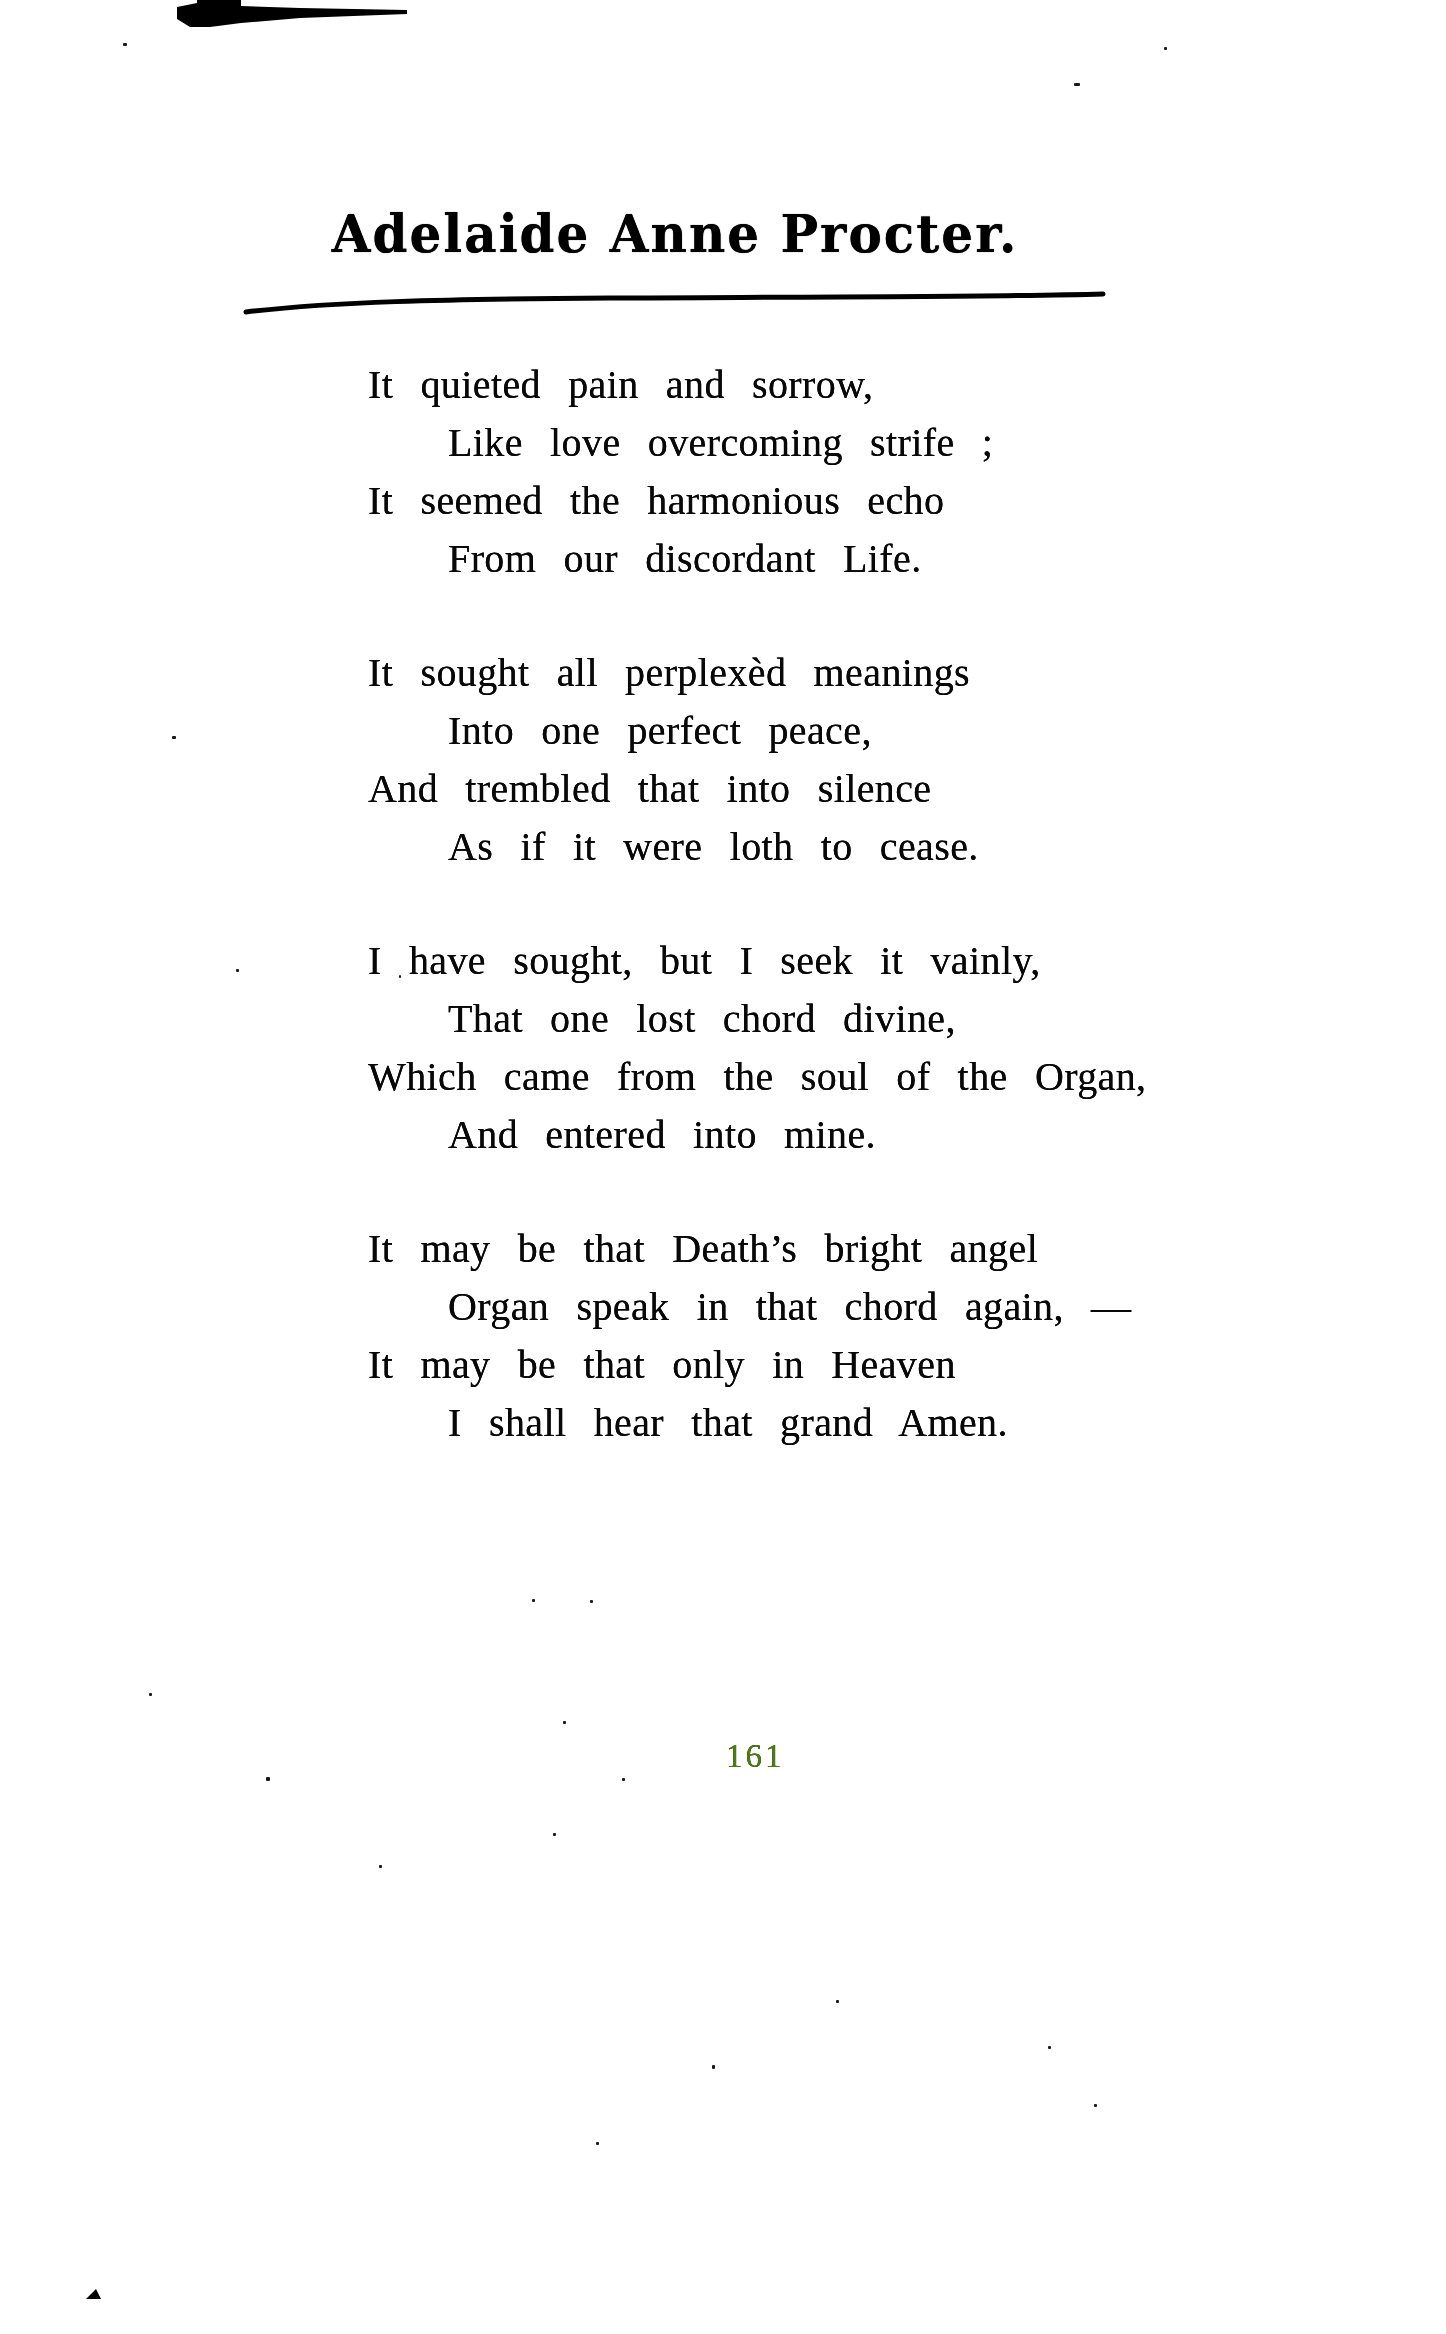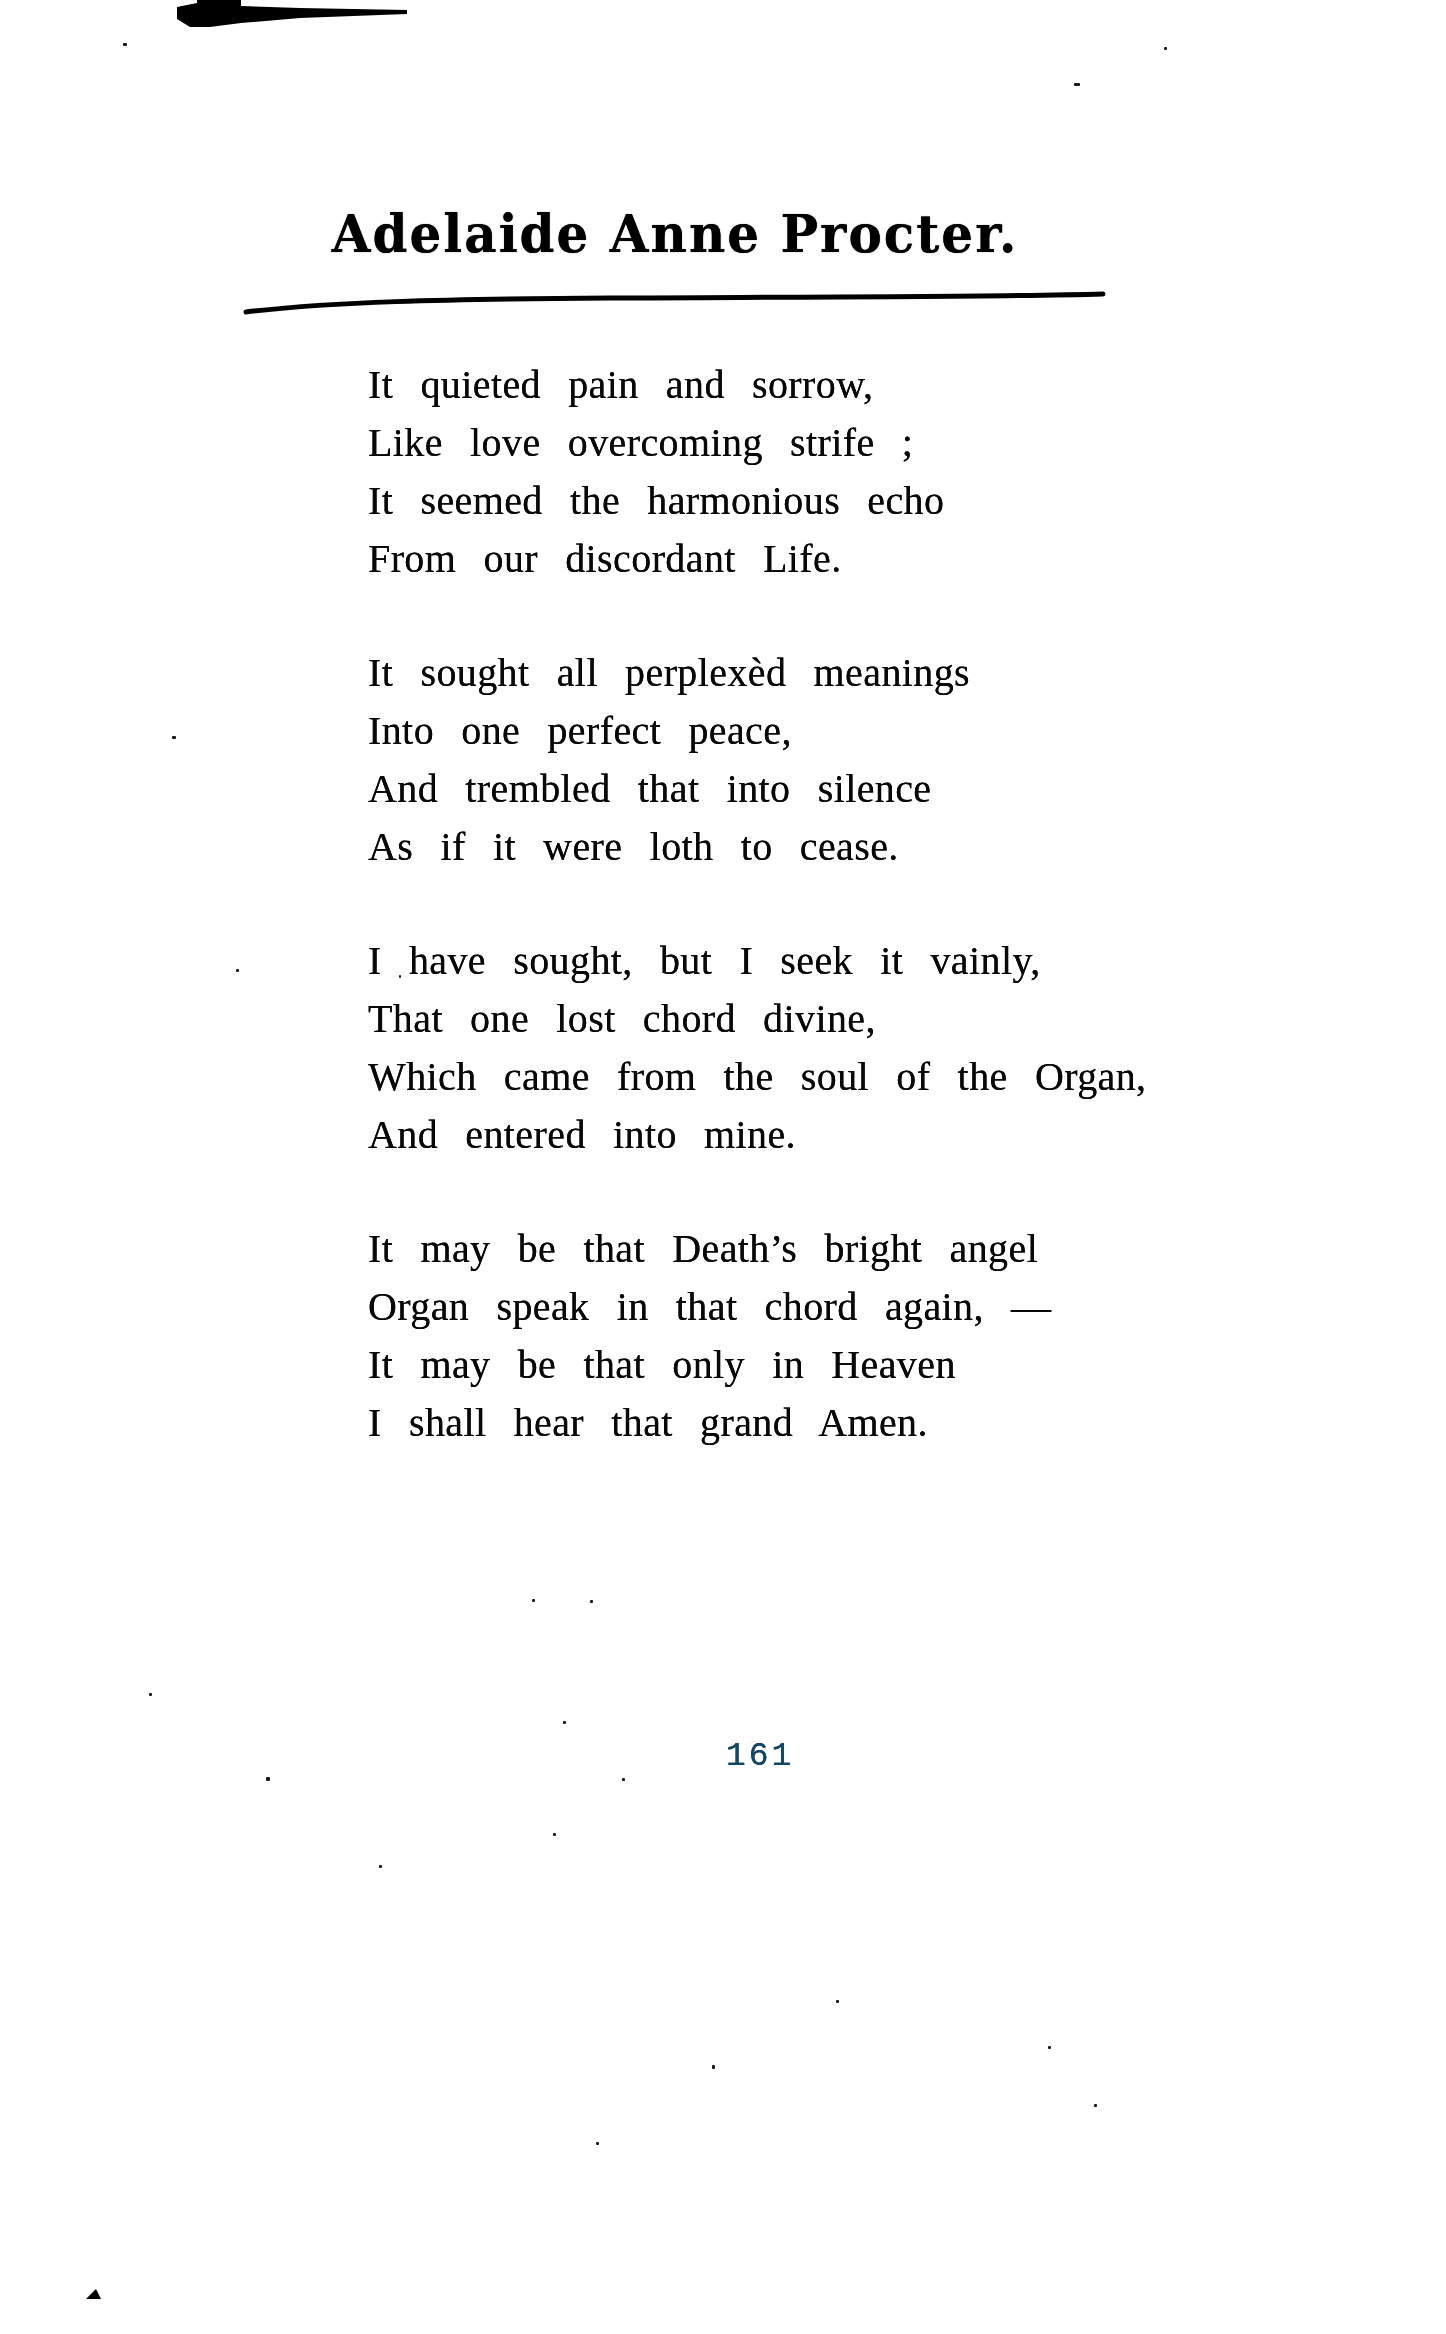--- a/index.html
+++ b/index.html
@@ -61,30 +61,30 @@
   .line {
     font-size: 40px;
     line-height: 58px;
     word-spacing: 0.42em;
     letter-spacing: 0.4px;
     white-space: nowrap;
     color: #080808;
     text-shadow: 0 0 0.6px #000;
   }
   .line.indent {
+    margin-left: 80px;
   }
   .page-number {
     position: absolute;
     left: 726px;
     top: 1738px;
     font-size: 33px;
     letter-spacing: 3px;
-    color: #0c4a6e;
+    color: #4d7c0f;
     text-shadow: 0 0 0.6px #000;
-    font-family: Liberation Mono, monospace;
   }
   .speck {
     position: absolute;
     background: #1a1a1a;
     border-radius: 1px;
   }
 </style>
 </head>
 <body>
 

